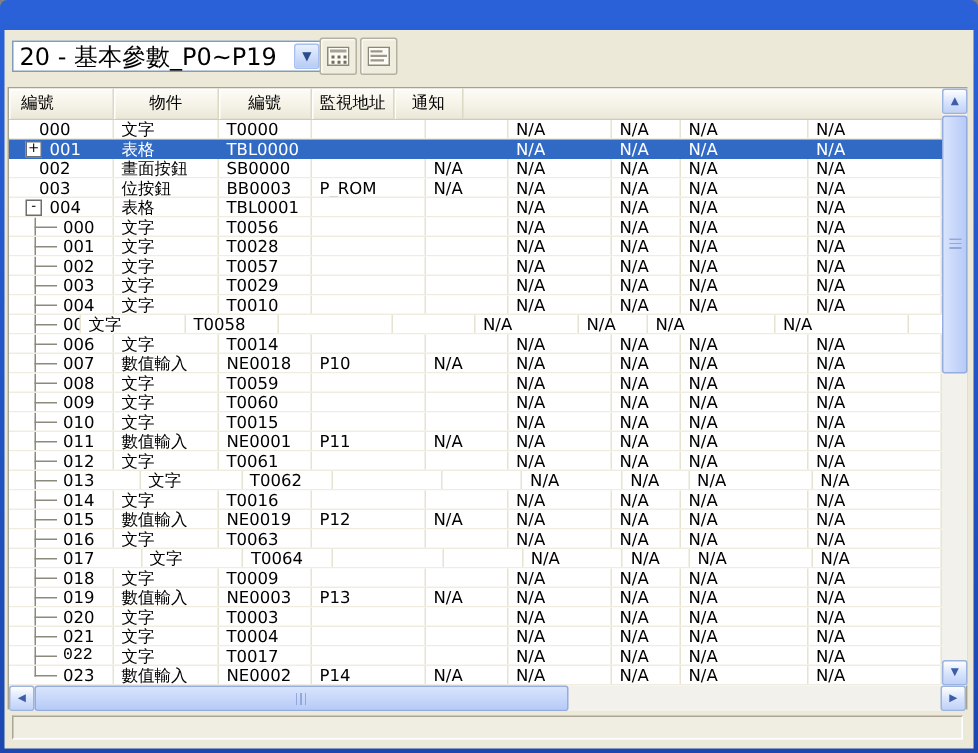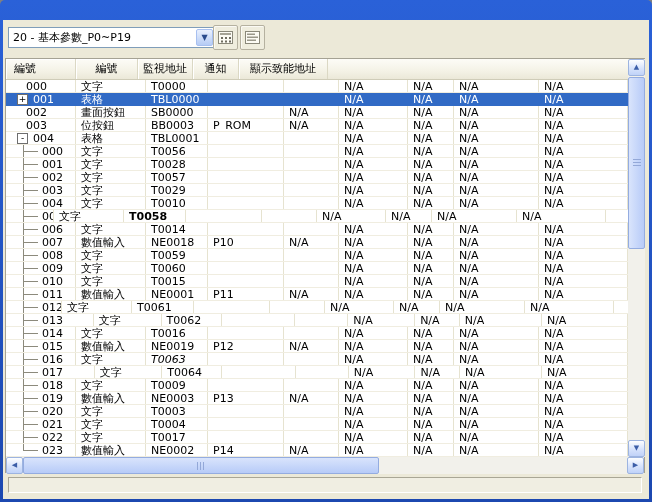--- a/index.html
+++ b/index.html
@@ -17,21 +17,21 @@
   .close-btn{position:absolute;right:5px;top:3px;width:17px;height:15px;
     background:linear-gradient(135deg,#F0927F 0%,#DD5340 40%,#B8341F 100%);
     border:1px solid #fff;border-radius:3px;color:#fff;font-size:9px;font-weight:bold;
     text-align:center;line-height:13px;cursor:default;}
 
   .client{position:absolute;left:3px;top:20px;width:646px;height:479px;background:#ECE9D8;}
 
   
   .combo{position:absolute;left:5px;top:7px;width:207px;height:21px;background:#fff;
     border:1px solid #7F9DB9;}
-  .combo-text{position:absolute;left:4px;top:2px;font-size:11px;line-height:15px;color:#000;white-space:nowrap;}
+  .combo-text{position:absolute;left:4px;top:2px;font-size:16px;line-height:15px;color:#000;white-space:nowrap;}
   .combo-btn{position:absolute;right:1px;top:1px;width:17px;height:17px;
     background:linear-gradient(180deg,#EAF1FE,#CADAF8 60%,#B6CCF5);
     border:1px solid #A8C0F0;border-radius:2px;color:#2A4B8D;font-size:8px;
     text-align:center;line-height:15px;}
 
   
   .tb-btn{position:absolute;top:5px;width:25px;height:25px;background:#EFEDDE;
     border:1px solid #B5B1A0;border-radius:2px;box-shadow:inset 1px 1px 0 #FBFAF4;
     display:flex;align-items:center;justify-content:center;}
   .tb-btn.b1{left:210px;}
@@ -118,24 +118,24 @@
         <rect x="0.5" y="0.5" width="14" height="12" fill="#FCFBF4" stroke="#8A887A"></rect>
         <rect x="2" y="2.5" width="8" height="1.5" fill="#9A988A"></rect>
         <rect x="2" y="5.5" width="11" height="1.5" fill="#9A988A"></rect>
         <rect x="2" y="8.5" width="9" height="1.5" fill="#9A988A"></rect>
       </svg>
     </div>
 
     <div class="table">
       <div class="thead">
           <div class="hcell first" style="width: 70px;">編號</div>
+          <div class="hcell" style="width: 70px;">物件</div>
           <div class="hcell" style="width: 62px;">編號</div>
           <div class="hcell" style="width: 55px;">監視地址</div>
           <div class="hcell" style="width: 46px;">通知</div>
-          <div class="hcell" style="width: 89px;">顯示致能地址</div>
         </div>
       <div class="tbody">
           <div class="trow">
             <div class="tcell c0" style="width: 70px;">
               <span class="num">000</span>
             </div>
             <div class="tcell" style="width: 70px;">文字</div>
             <div class="tcell" style="width: 62px;">T0000</div>
             <div class="tcell" style="width: 76px;"></div>
             <div class="tcell" style="width: 55px;"></div>
@@ -273,21 +273,21 @@
             <div class="tcell" style="width: 85px;">N/A</div>
             <div class="tcell" style="width: 89px;">N/A</div>
           </div>
           <div class="trow">
             <div class="tcell c0" style="width: 48px;">
               <span class="trunk"></span>
               <span class="branch"></span>
               <span class="num child">005</span>
             </div>
             <div class="tcell" style="width: 70px;">文字</div>
-            <div class="tcell" style="width: 62px; font-weight: bold;">T0058</div>
+            <div class="tcell" style="width: 62px;">T0058</div>
             <div class="tcell" style="width: 76px;"></div>
             <div class="tcell" style="width: 55px;"></div>
             <div class="tcell" style="width: 69px;">N/A</div>
             <div class="tcell" style="width: 46px;">N/A</div>
             <div class="tcell" style="width: 85px;">N/A</div>
             <div class="tcell" style="width: 89px;">N/A</div>
           </div>
           <div class="trow">
             <div class="tcell c0" style="width: 70px;">
               <span class="trunk"></span>
@@ -372,21 +372,21 @@
             <div class="tcell" style="width: 70px;">數值輸入</div>
             <div class="tcell" style="width: 62px;">NE0001</div>
             <div class="tcell" style="width: 76px;">P11</div>
             <div class="tcell" style="width: 55px;">N/A</div>
             <div class="tcell" style="width: 69px;">N/A</div>
             <div class="tcell" style="width: 46px;">N/A</div>
             <div class="tcell" style="width: 85px;">N/A</div>
             <div class="tcell" style="width: 89px;">N/A</div>
           </div>
           <div class="trow">
-            <div class="tcell c0" style="width: 56px; padding-left: 40px;">
+            <div class="tcell c0" style="width: 70px; padding-left: 40px;">
               <span class="trunk"></span>
               <span class="branch"></span>
               <span class="num child">012</span>
             </div>
             <div class="tcell" style="width: 70px;">文字</div>
             <div class="tcell" style="width: 62px;">T0061</div>
             <div class="tcell" style="width: 76px;"></div>
             <div class="tcell" style="width: 55px;"></div>
             <div class="tcell" style="width: 69px;">N/A</div>
             <div class="tcell" style="width: 46px;">N/A</div>
@@ -438,21 +438,21 @@
             <div class="tcell" style="width: 85px;">N/A</div>
             <div class="tcell" style="width: 89px;">N/A</div>
           </div>
           <div class="trow">
             <div class="tcell c0" style="width: 70px;">
               <span class="trunk"></span>
               <span class="branch"></span>
               <span class="num child">016</span>
             </div>
             <div class="tcell" style="width: 70px;">文字</div>
-            <div class="tcell" style="width: 62px; font-style: italic;">T0063</div>
+            <div class="tcell" style="width: 62px;">T0063</div>
             <div class="tcell" style="width: 76px;"></div>
             <div class="tcell" style="width: 55px;"></div>
             <div class="tcell" style="width: 69px;">N/A</div>
             <div class="tcell" style="width: 46px;">N/A</div>
             <div class="tcell" style="width: 85px;">N/A</div>
             <div class="tcell" style="width: 89px;">N/A</div>
           </div>
           <div class="trow">
             <div class="tcell c0" style="width: 92px;">
               <span class="trunk"></span>
@@ -522,21 +522,21 @@
             <div class="tcell" style="width: 70px;">文字</div>
             <div class="tcell" style="width: 62px;">T0004</div>
             <div class="tcell" style="width: 76px;"></div>
             <div class="tcell" style="width: 55px;"></div>
             <div class="tcell" style="width: 69px;">N/A</div>
             <div class="tcell" style="width: 46px;">N/A</div>
             <div class="tcell" style="width: 85px;">N/A</div>
             <div class="tcell" style="width: 89px;">N/A</div>
           </div>
           <div class="trow">
-            <div class="tcell c0" style="width: 70px;">
+            <div class="tcell c0" style="width: 70px; font-family: Liberation Mono, monospace;">
               <span class="trunk"></span>
               <span class="branch"></span>
               <span class="num child">022</span>
             </div>
             <div class="tcell" style="width: 70px;">文字</div>
             <div class="tcell" style="width: 62px;">T0017</div>
             <div class="tcell" style="width: 76px;"></div>
             <div class="tcell" style="width: 55px;"></div>
             <div class="tcell" style="width: 69px;">N/A</div>
             <div class="tcell" style="width: 46px;">N/A</div>

